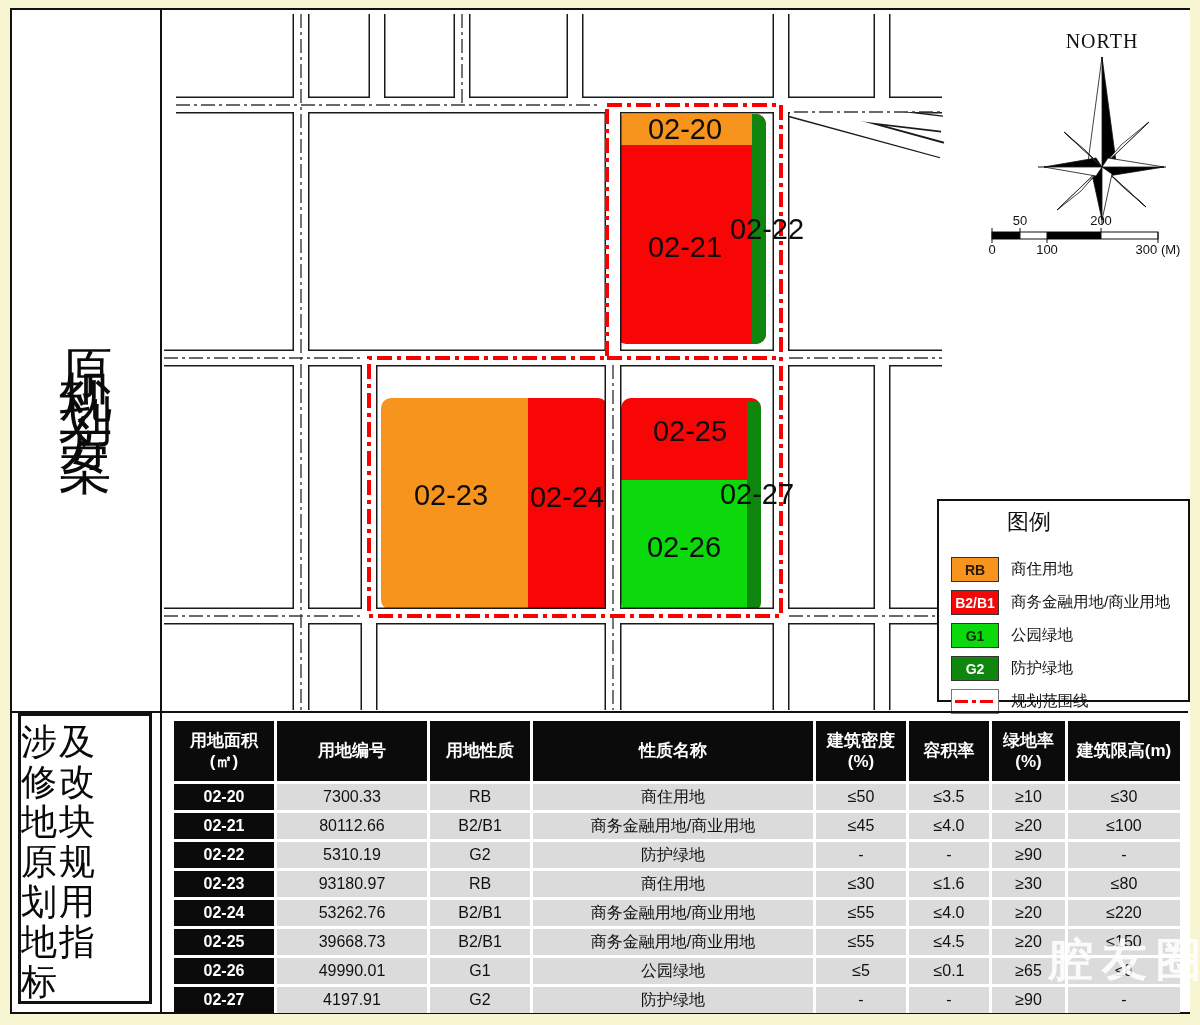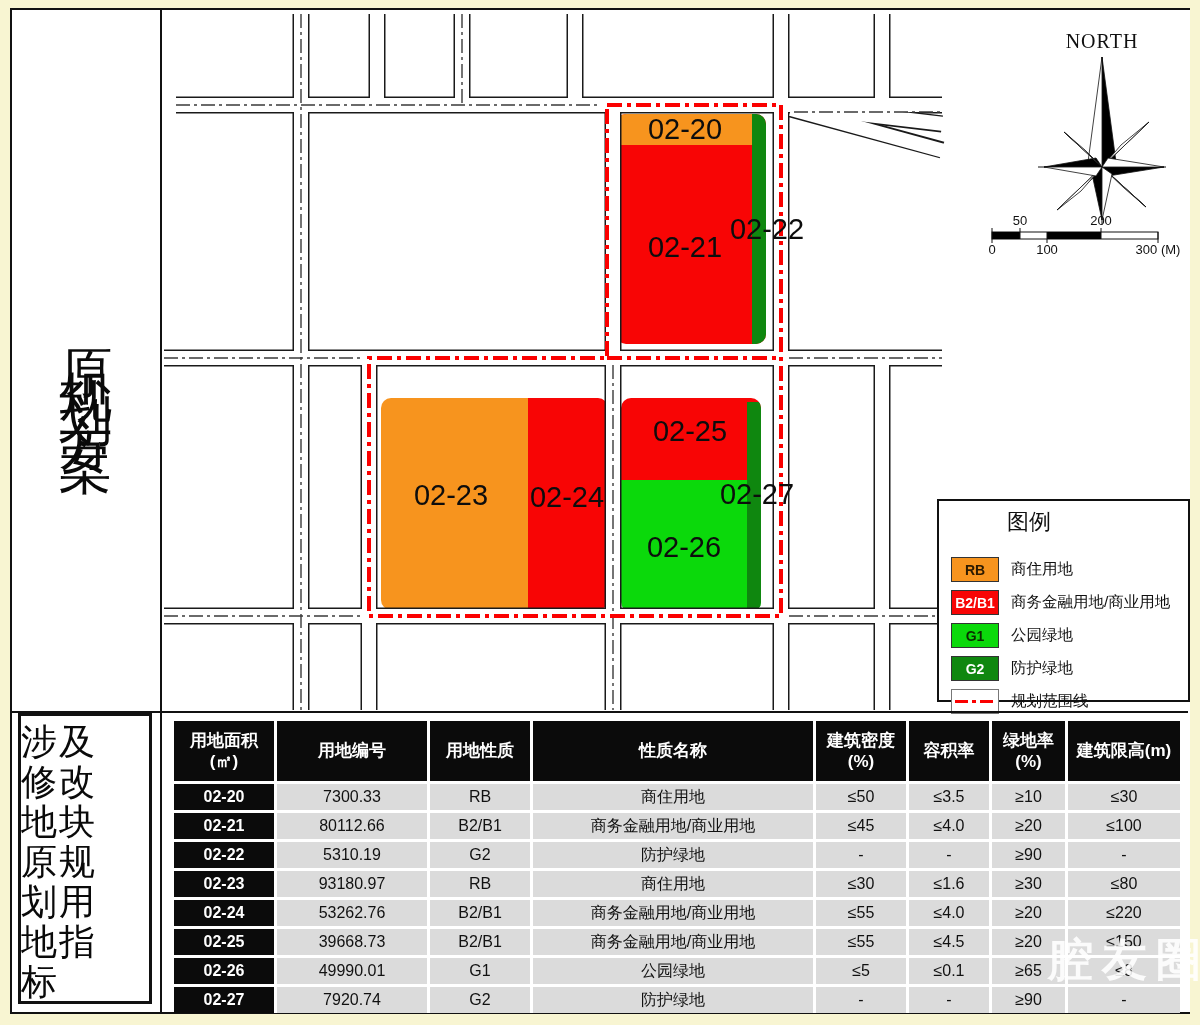--- a/index.html
+++ b/index.html
@@ -302,21 +302,21 @@
         <div class="cell td">≤150</div>
         <div class="cell td idcell">02-26</div>
         <div class="cell td">49990.01</div>
         <div class="cell td">G1</div>
         <div class="cell td">公园绿地</div>
         <div class="cell td">≤5</div>
         <div class="cell td">≤0.1</div>
         <div class="cell td">≥65</div>
         <div class="cell td">≤8</div>
         <div class="cell td idcell">02-27</div>
-        <div class="cell td">7920.74</div>
+        <div class="cell td">4197.91</div>
         <div class="cell td">G2</div>
         <div class="cell td">防护绿地</div>
         <div class="cell td">-</div>
         <div class="cell td">-</div>
         <div class="cell td">≥90</div>
         <div class="cell td">-</div>
       </div>
   </div>
 
 </div>

